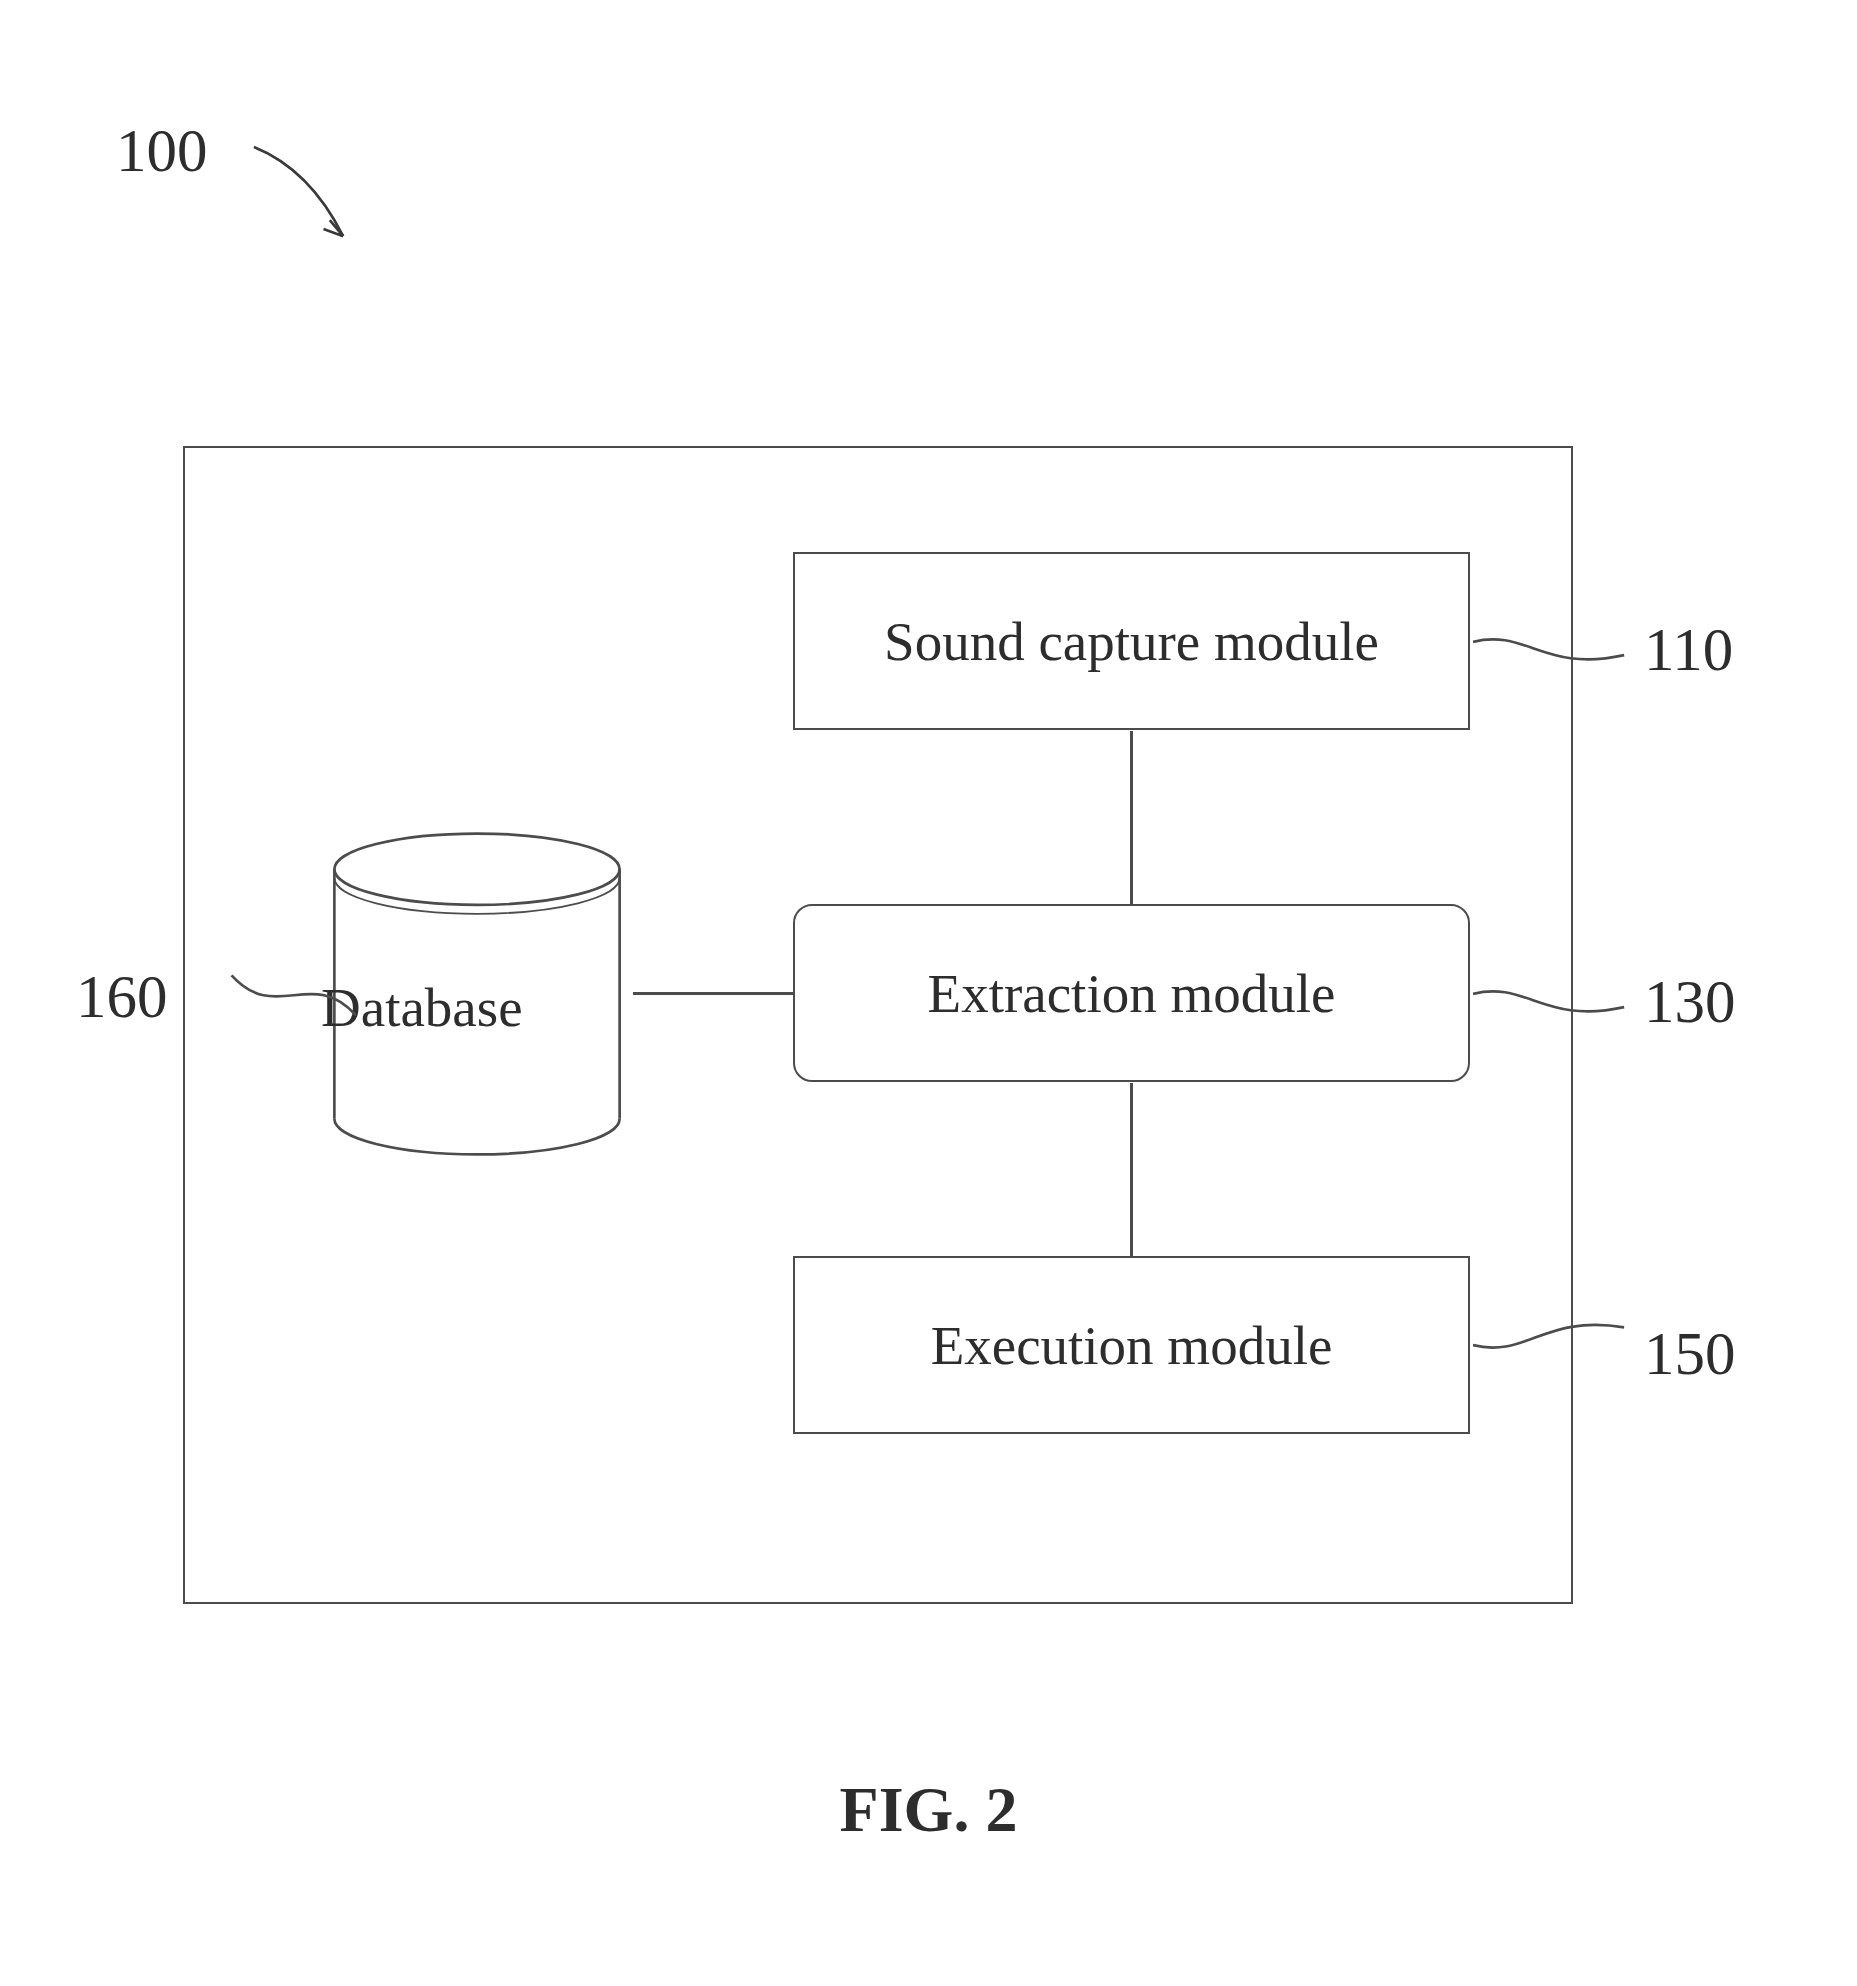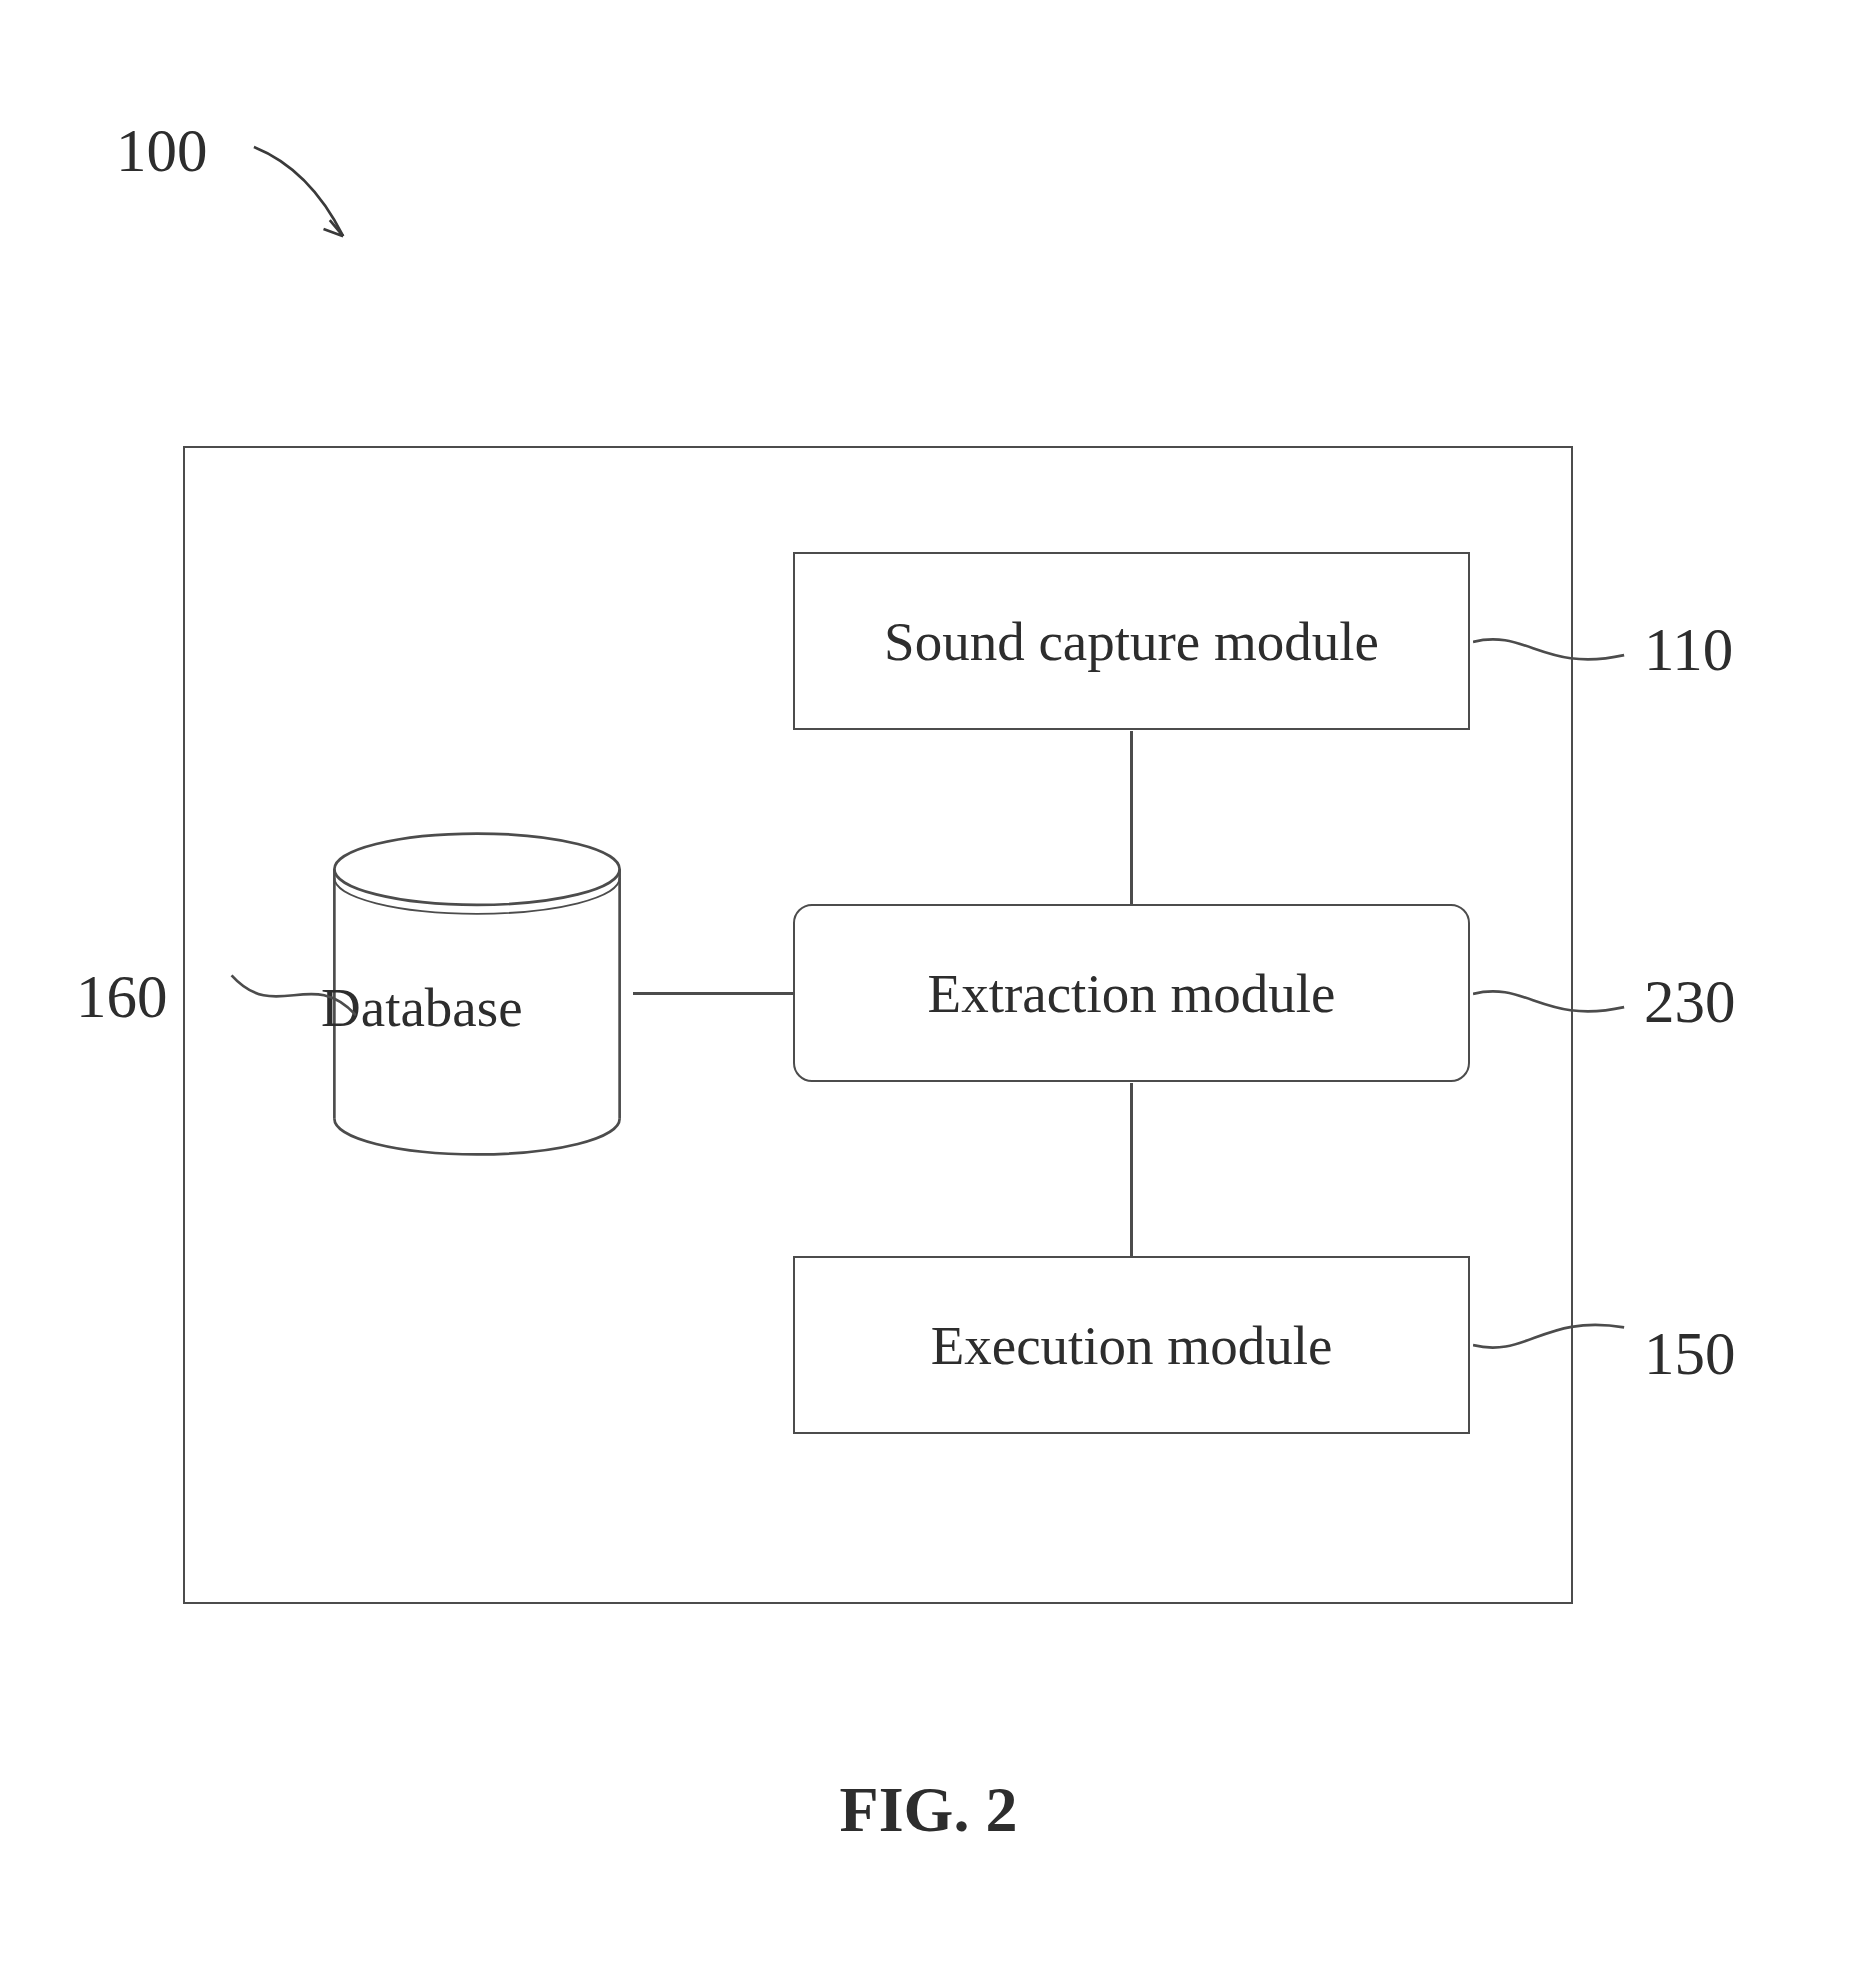--- a/index.html
+++ b/index.html
@@ -171,19 +171,19 @@
     <path d="M0,20 C 60,5 80,55 170,35"></path>
   </svg>
   <svg class="brace-svg brace-150" viewBox="0 0 180 100">
     <path d="M0,80 C 60,95 80,45 170,60"></path>
   </svg>
   <svg class="brace-svg brace-160" viewBox="0 0 180 100">
     <path d="M0,70 C 50,15 90,80 140,25"></path>
   </svg>
 
   <div class="ref-label ref-110">110</div>
-  <div class="ref-label ref-130">230</div>
+  <div class="ref-label ref-130">130</div>
   <div class="ref-label ref-150">150</div>
   <div class="ref-label ref-160">160</div>
 
   <div class="fig-caption">FIG. 2</div>
 </div>
 
 
 </body></html>

